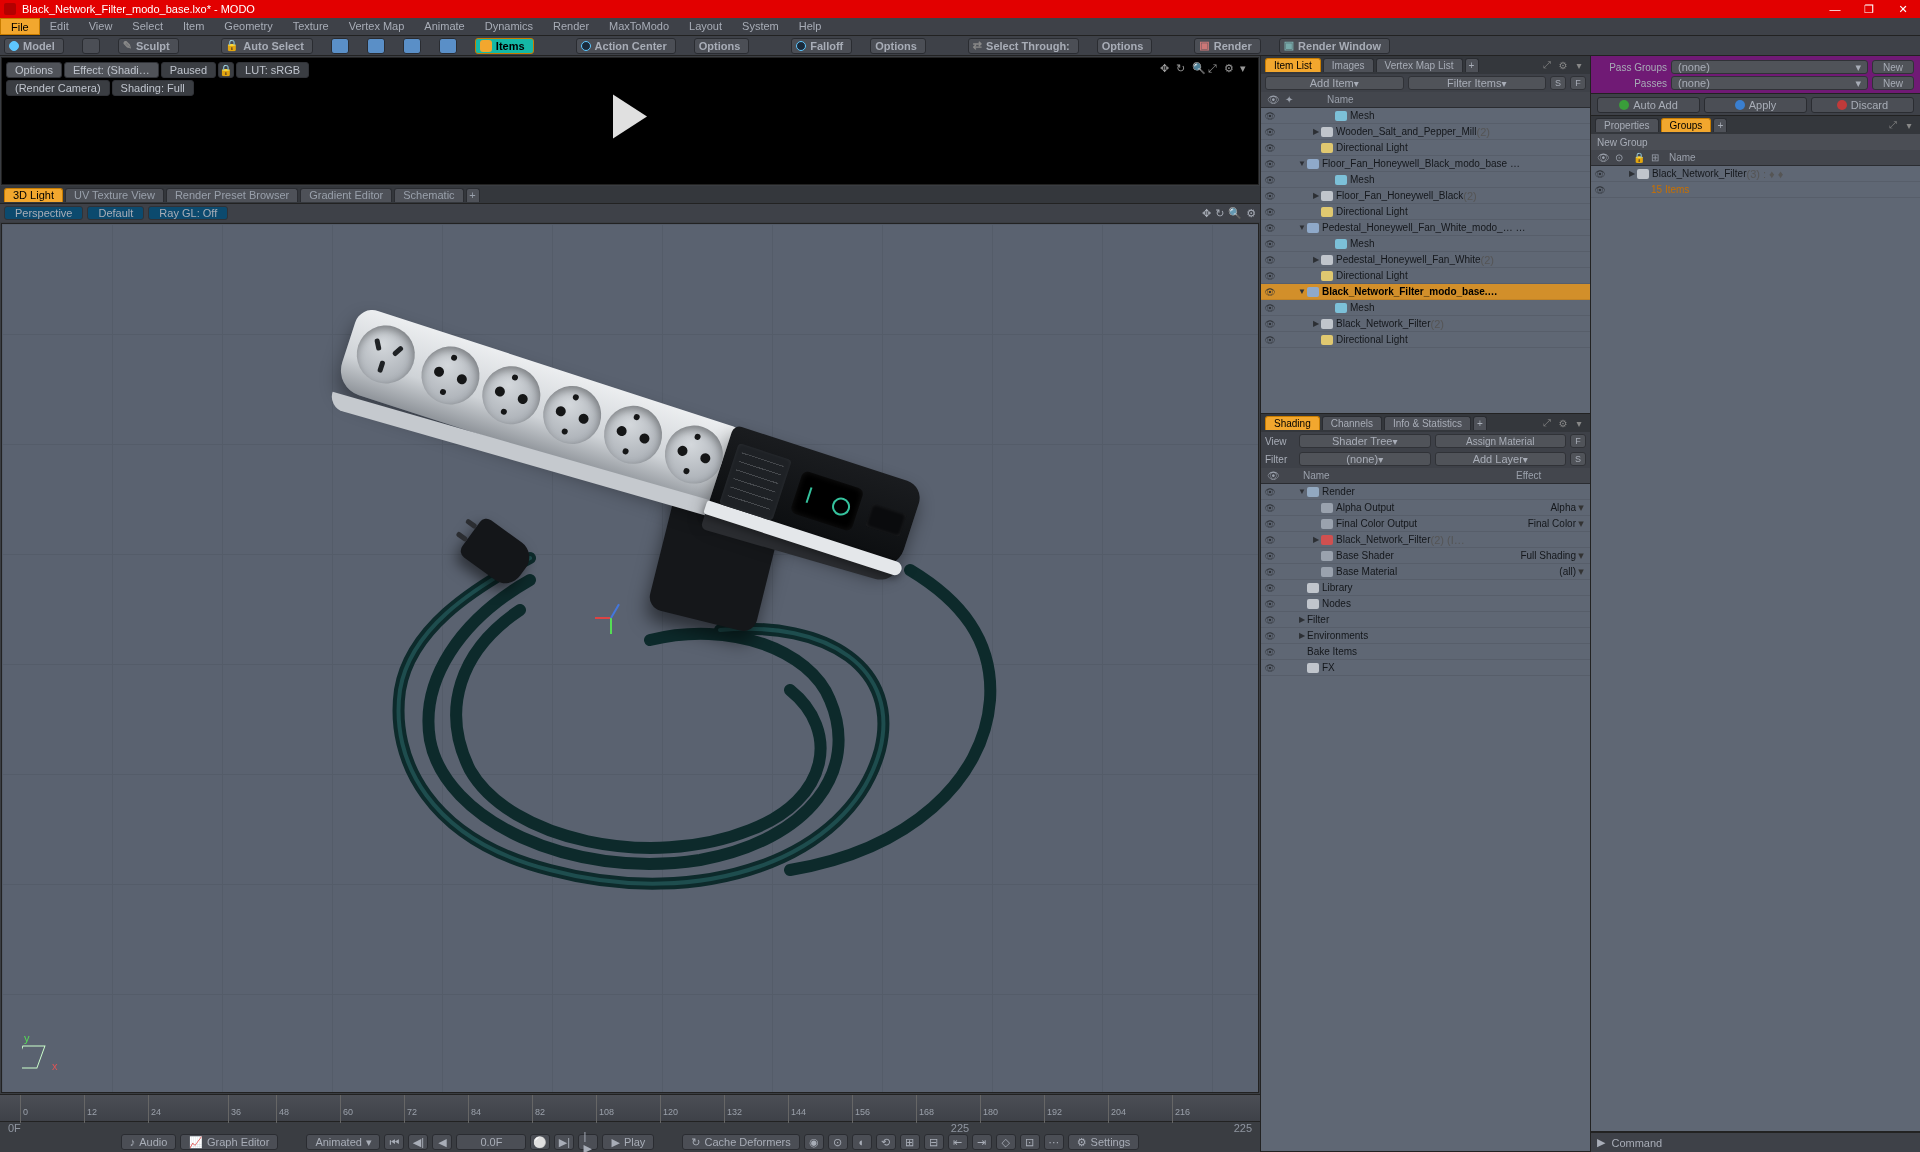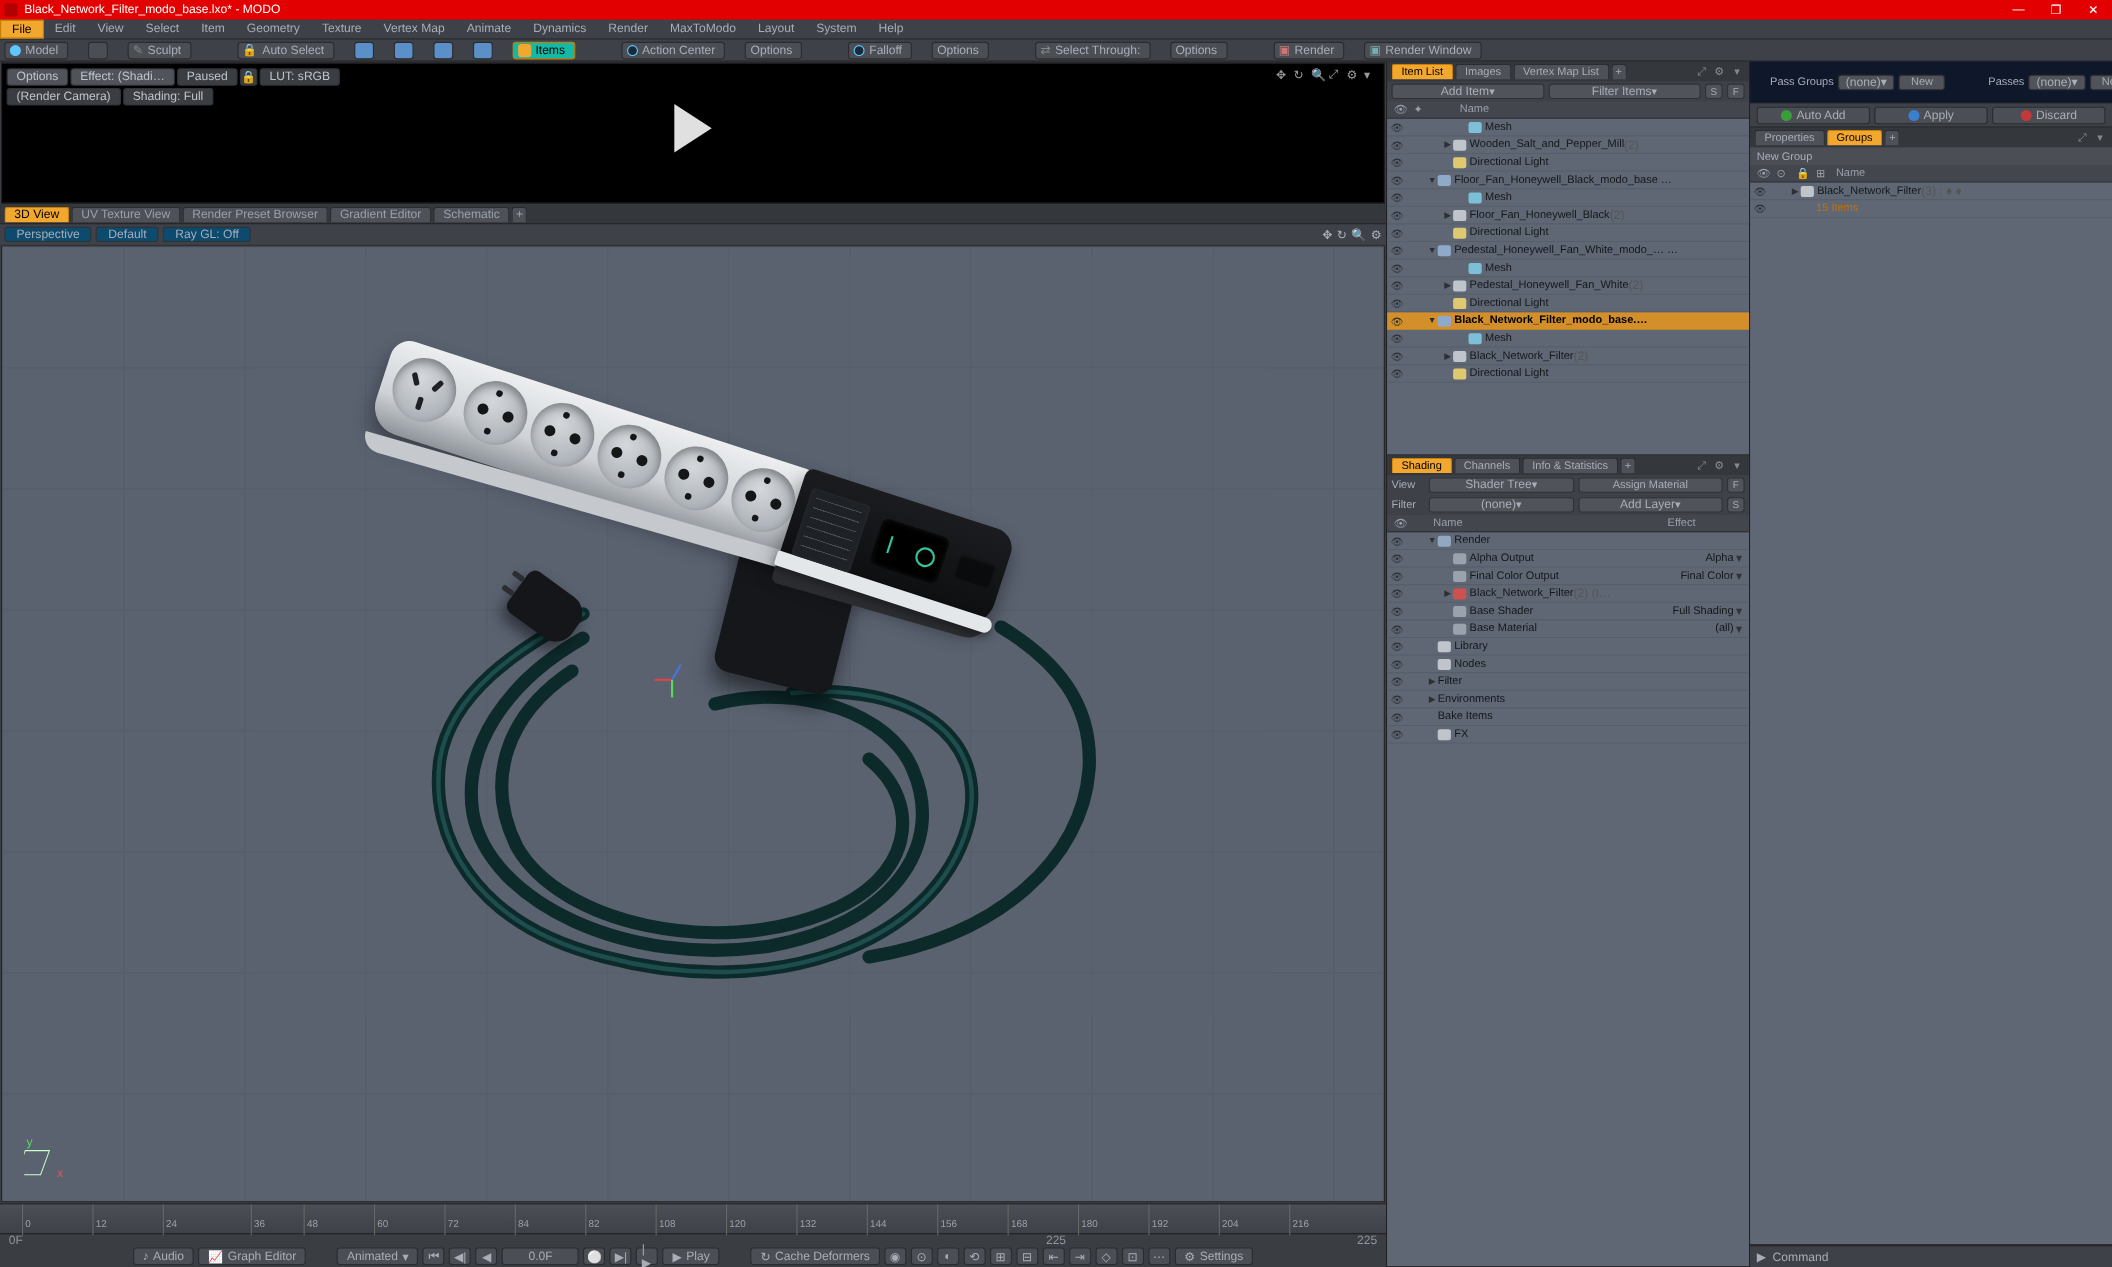--- a/index.html
+++ b/index.html
@@ -12,21 +12,21 @@
 .titlebar .title { color:#fff; font-size:11px; }
 .titlebar .winctrls { display:flex; }
 .titlebar .winctrls div { width:34px; height:18px; display:flex; align-items:center; justify-content:center; color:#fff; }
 
 
 .menubar { height:18px; background:#3e4148; display:flex; border-bottom:1px solid #222; }
 .menubar .menu { padding:2px 10px; color:#a8adb7; }
 .menubar .menu.active { background:#f2a72e; color:#000; border:1px solid #c87c00; }
 
 
-.toolbar { height:20px; background:#3e4148; display:flex; align-items:center; border-bottom:1px solid #222; padding:0 4px; gap:18px; }
+.toolbar { height:20px; background:#3e4148; display:flex; align-items:center; border-bottom:1px solid #222; padding:0 4px; gap:18px;font-weight:bold; }
 .tool-pill { height:16px; background:#4b4e55; border:1px solid #2a2c31; border-radius:3px; display:flex; align-items:center; padding:0 8px 0 4px; gap:4px; }
 .tool-pill.active { background:#14b8a6; border-color:#c87c00; color:#000; }
 .tool-pill .radio { width:10px; height:10px; border-radius:50%; border:1px solid #5ec7ff; background:#1a2a3a; }
 .tool-pill.active .radio, .tool-pill .radio.on { background:#5ec7ff; }
 .tool-icon { width:18px; height:16px; background:#4b4e55; border:1px solid #2a2c31; border-radius:3px; }
 .tool-icon.orange { background:#f2a72e; border-color:#c87c00; }
 .toolbar .sep { width:6px; }
 
 
 .main { display:flex; height:calc(1152px - 18px - 18px - 20px); }
@@ -134,21 +134,21 @@
 .ic-light { background:#e0c870; }
 .ic-render { background:#92a8c0; }
 .ic-red { background:#d05050; }
 .ic-mat { background:#9aa2ae; }
 .tree-row .label { font-size:10px; color:#14171b; }
 .tree-row.sel .label { color:#000; font-weight:bold; }
 .tree-row .dim { color:#555; }
 .tree-row .eff { margin-left:auto; font-size:10px; color:#14171b; }
 
 
-.passgroups { height:38px; background:#0f172a; border-bottom:1px solid #222; padding:4px 6px; display:flex; flex-direction:row; gap:2px; }
+.passgroups { height:38px; background:#701a75; border-bottom:1px solid #222; padding:4px 6px; display:flex; flex-direction:column; gap:2px; }
 .pg-row { display:flex; align-items:center; gap:4px; }
 .pg-row label { width:70px; text-align:right; font-size:10px; }
 .pg-drop { flex:1; height:14px; background:#505359; border:1px solid #303237; border-radius:3px; display:flex; align-items:center; padding:0 6px; font-size:10px; justify-content:space-between; }
 .pg-btn { height:14px; padding:0 10px; background:#505359; border:1px solid #303237; border-radius:3px; font-size:10px; display:flex; align-items:center; }
 .action-row { height:22px; display:flex; align-items:center; gap:4px; padding:0 6px; background:#3e4148; border-bottom:1px solid #222; }
 .action-btn { flex:1; height:16px; background:#4b4e55; border:1px solid #2a2c31; border-radius:3px; display:flex; align-items:center; justify-content:center; gap:4px; font-size:10px; }
 .action-btn .dot { width:10px; height:10px; border-radius:50%; }
 .dot.green { background:#3a9d3a; } .dot.blue { background:#3a7fd0; } .dot.red { background:#c03a3a; }
 
 
@@ -269,21 +269,21 @@
         <div>↻</div>
         <div>🔍</div>
         <div>⤢</div>
         <div>⚙</div>
         <div>▾</div>
       </div>
       <div class="play"></div>
     </div>
 
     <div class="vtabs" id="vtabs">
-        <div class="vtab active">3D View</div>
+        <div class="vtab active">3D Light</div>
         <div class="vtab">UV Texture View</div>
         <div class="vtab">Render Preset Browser</div>
         <div class="vtab">Gradient Editor</div>
         <div class="vtab">Schematic</div>
         <div class="vtab plus">+</div>
       </div>
     <div class="vsub">
       <div class="vsub-pill">Perspective</div>
       <div class="vsub-pill">Default</div>
       <div class="vsub-pill">Ray GL: Off</div>

